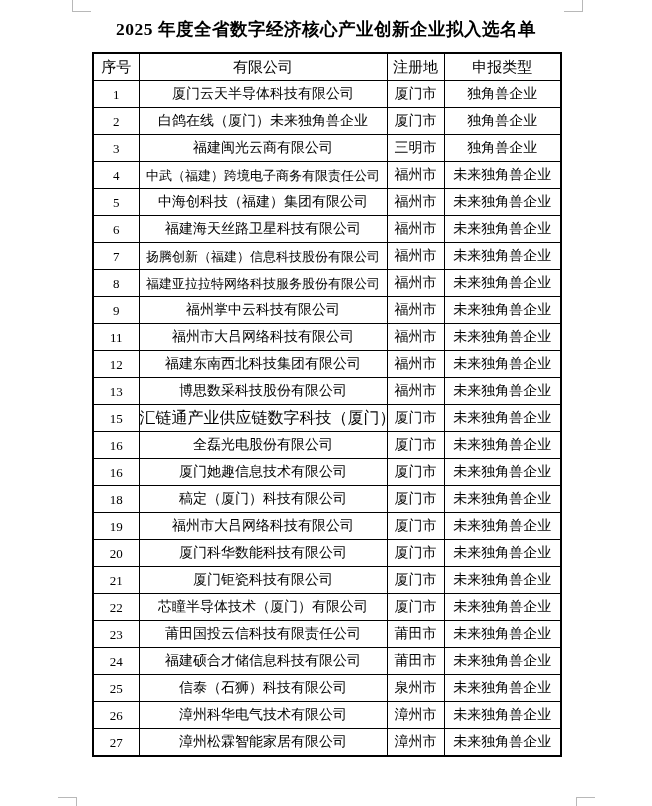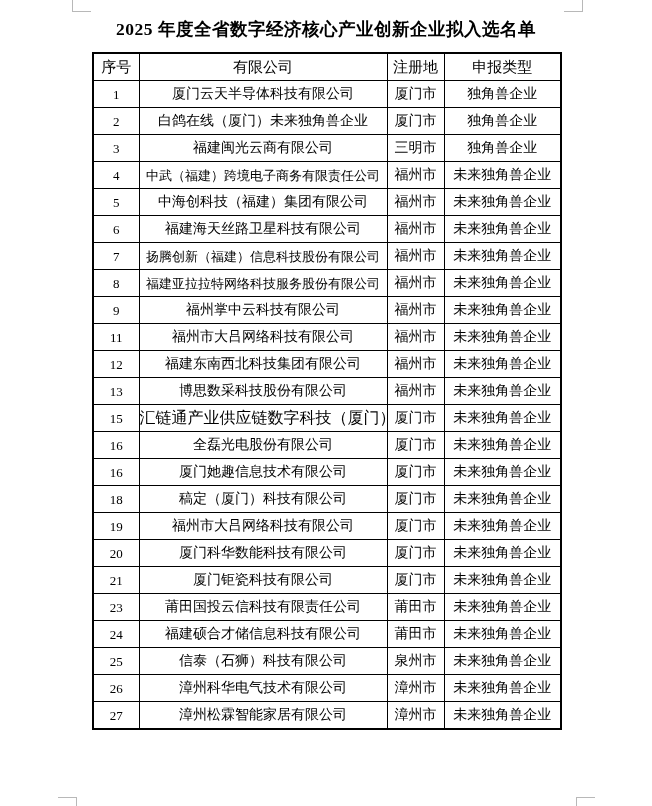--- a/index.html
+++ b/index.html
@@ -206,20 +206,26 @@
           <td class="city">厦门市</td>
           <td class="type">未来独角兽企业</td>
         </tr>
         <tr>
           <td class="serial">21</td>
           <td class="company">厦门钜瓷科技有限公司</td>
           <td class="city">厦门市</td>
           <td class="type">未来独角兽企业</td>
         </tr>
         <tr>
+          <td class="serial">22</td>
+          <td class="company">芯瞳半导体技术（厦门）有限公司</td>
+          <td class="city">厦门市</td>
+          <td class="type">未来独角兽企业</td>
+        </tr>
+        <tr>
           <td class="serial">23</td>
           <td class="company">莆田国投云信科技有限责任公司</td>
           <td class="city">莆田市</td>
           <td class="type">未来独角兽企业</td>
         </tr>
         <tr>
           <td class="serial">24</td>
           <td class="company">福建硕合才储信息科技有限公司</td>
           <td class="city">莆田市</td>
           <td class="type">未来独角兽企业</td>

